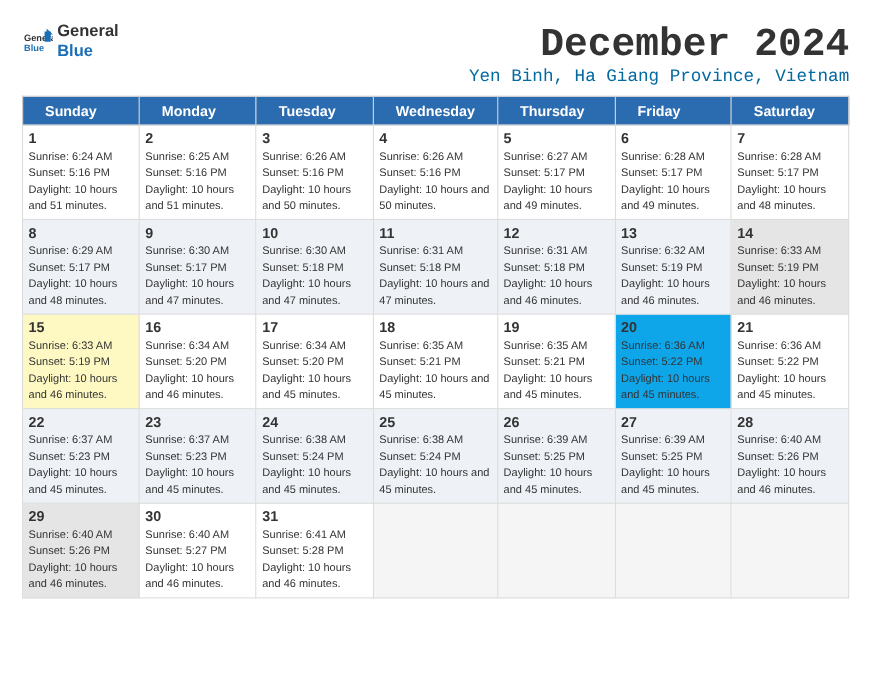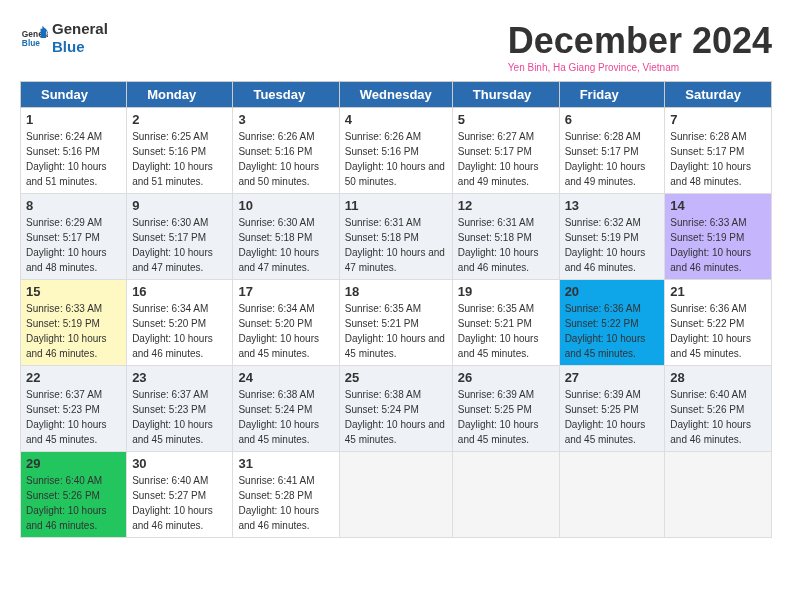--- a/index.html
+++ b/index.html
@@ -28,29 +28,31 @@
     }
     .logo-text span {
       color: #1a6eb5;
     }
     .logo-icon {
       width: 28px;
       height: 28px;
       margin-right: 4px;
     }
     .title-area {
+      text-align: right;
+      font-family: Liberation Mono, monospace;
     }
     .month-title {
       font-size: 36px;
       font-weight: bold;
       color: #333;
     }
     .location-title {
-      font-size: 10px;
-      color: #ec4899;
+      font-size: 16px;
+      color: #0369a1;
     }
     .calendar {
       width: 100%;
       border-collapse: collapse;
       margin-top: 8px;
     }
     .calendar th {
       background-color: #2b6cb0;
       color: #fff;
       font-size: 13px;
@@ -176,21 +178,21 @@
             <div class="day-info">Sunrise: 6:31 AM<br>Sunset: 5:18 PM<br>Daylight: 10 hours and 47 minutes.</div>
           </td>
           <td style="background: rgb(238, 242, 247);">
             <span class="day-number">12</span>
             <div class="day-info">Sunrise: 6:31 AM<br>Sunset: 5:18 PM<br>Daylight: 10 hours and 46 minutes.</div>
           </td>
           <td style="background: rgb(238, 242, 247);">
             <span class="day-number">13</span>
             <div class="day-info">Sunrise: 6:32 AM<br>Sunset: 5:19 PM<br>Daylight: 10 hours and 46 minutes.</div>
           </td>
-          <td style="background: #c4b5fd;">
+          <td style="background: #e5e5e5;">
             <span class="day-number">14</span>
             <div class="day-info">Sunrise: 6:33 AM<br>Sunset: 5:19 PM<br>Daylight: 10 hours and 46 minutes.</div>
           </td>
         </tr>
         <tr class="week-row">
           <td style="background: #fef9c3;">
             <span class="day-number">15</span>
             <div class="day-info">Sunrise: 6:33 AM<br>Sunset: 5:19 PM<br>Daylight: 10 hours and 46 minutes.</div>
           </td>
           <td style="background: rgb(255, 255, 255);">
@@ -242,21 +244,21 @@
           <td style="background: rgb(238, 242, 247); margin-left: 44px;">
             <span class="day-number">27</span>
             <div class="day-info">Sunrise: 6:39 AM<br>Sunset: 5:25 PM<br>Daylight: 10 hours and 45 minutes.</div>
           </td>
           <td style="background: rgb(238, 242, 247);">
             <span class="day-number">28</span>
             <div class="day-info">Sunrise: 6:40 AM<br>Sunset: 5:26 PM<br>Daylight: 10 hours and 46 minutes.</div>
           </td>
         </tr>
         <tr class="week-row">
-          <td style="background: #22c55e;">
+          <td style="background: #e5e5e5;">
             <span class="day-number">29</span>
             <div class="day-info">Sunrise: 6:40 AM<br>Sunset: 5:26 PM<br>Daylight: 10 hours and 46 minutes.</div>
           </td>
           <td style="background: rgb(255, 255, 255);">
             <span class="day-number">30</span>
             <div class="day-info">Sunrise: 6:40 AM<br>Sunset: 5:27 PM<br>Daylight: 10 hours and 46 minutes.</div>
           </td>
           <td style="background: rgb(255, 255, 255);">
             <span class="day-number">31</span>
             <div class="day-info">Sunrise: 6:41 AM<br>Sunset: 5:28 PM<br>Daylight: 10 hours and 46 minutes.</div>

